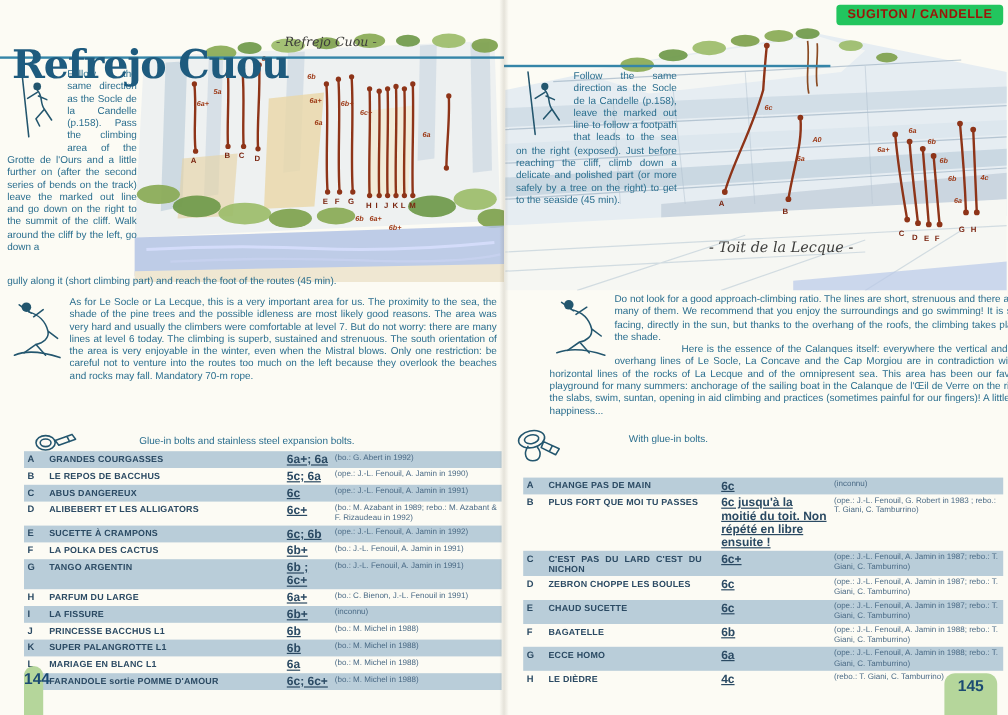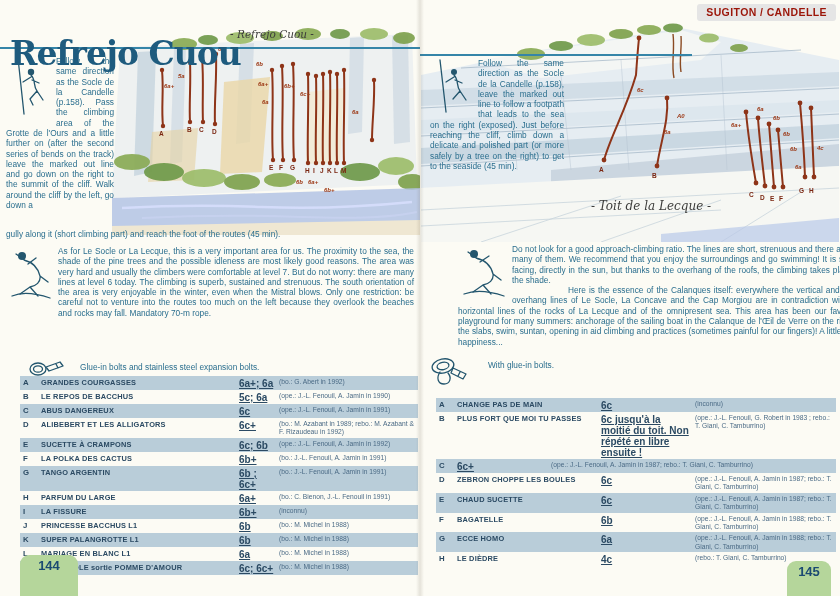--- a/index.html
+++ b/index.html
@@ -8,30 +8,30 @@
   .page{position:absolute;top:0;width:420px;height:596px;}
   .page.left{left:0;}
   .page.right{left:420px;}
   .seam{position:absolute;left:416px;top:0;width:8px;height:596px;z-index:5;
         background:linear-gradient(90deg,rgba(0,0,0,0),rgba(110,100,80,.16),rgba(0,0,0,0));}
 
   .title{position:absolute;z-index:3;font-family:"DejaVu Serif",serif;font-weight:bold;
          font-size:33px;letter-spacing:-1px;color:#1e5b7e;white-space:nowrap;}
   .rule{position:absolute;height:2px;background:#3585a8;z-index:1;}
 
-  .badge{position:absolute;top:4px;right:4px;z-index:6;background:#e5e5e5;color:#9b1508;
+  .badge{position:absolute;top:4px;right:4px;z-index:6;background:#22c55e;color:#9b1508;
          font-weight:bold;font-size:10.5px;letter-spacing:.4px;padding:2px 9px 3px;border-radius:3px;}
 
   .body-txt{font-size:8.3px;line-height:1.24;text-align:justify;color:#2a6e8e;}
   .narrow{position:absolute;z-index:2;}
   .icon-float{float:left;margin:0 4px 2px 0;}
   .p2{margin:0;}
   .indent{text-indent:56px;margin:0;}
 
-  .equip{position:absolute;z-index:2;display:flex;align-items:flex-start;}
+  .equip{position:absolute;z-index:2;display:flex;align-items:flex-start;gap:36px;}
   .equip .txt{font-size:8.3px;color:#2a6e8e;margin-top:6px;}
 
   .illus{position:absolute;z-index:0;}
   .hand{font-family:"DejaVu Serif",serif;font-style:italic;fill:#3d3d3b;}
   .rl{font-family:"Liberation Sans",sans-serif;font-weight:bold;font-size:6.5px;fill:#7a2510;}
   .rg{font-family:"Liberation Sans",sans-serif;font-style:italic;font-weight:bold;font-size:6px;fill:#9c3815;}
   .route{stroke:#8e3418;stroke-width:2;fill:none;stroke-linecap:round;}
   .rdot{fill:#8e3418;}
 
   .rtable{position:absolute;z-index:2;display:flex;flex-direction:column;}
@@ -42,21 +42,21 @@
           text-align:justify;padding-right:16px;}
   .c-grade{flex:none;font-weight:bold;font-size:10px;color:#2b4a63;padding-right:4px;text-decoration:underline;}
   .c-info{flex:1;font-size:6.7px;color:#4a6a85;line-height:1.25;}
   .lt .c-name{width:182px;}
   .lt .c-grade{width:36px;}
   .rt .c-name{width:128px;}
   .rt .c-grade{width:90px;}
 
   .page-tab{position:absolute;bottom:0;z-index:6;background:#b5d69b;border-radius:9px 9px 0 0;
             text-align:center;font-weight:bold;font-size:13px;color:#1b4a72;padding-top:3px;}
-  .tab-l{left:20px;width:58px;height:38px;}
+  .tab-l{left:20px;width:16px;height:38px;}
   .tab-r{right:9px;width:44px;height:32px;}
 
   .ink{stroke:#23566e;fill:none;stroke-width:1.3;stroke-linecap:round;stroke-linejoin:round;}
   .inkf{fill:#23566e;stroke:none;}
 </style>
 </head>
 <body>
 
 <div class="spread">
 
@@ -435,20 +435,21 @@
 
         <div class="rrow plain">
           <span class="c-id">B</span>
           <span class="c-name">PLUS FORT QUE MOI TU PASSES</span>
           <span class="c-grade">6c jusqu'à la moitié du toit. Non répété en libre ensuite !</span>
           <span class="c-info">(ope.: J.-L. Fenouil, G. Robert in 1983 ; rebo.: T. Giani, C. Tamburrino)</span>
         </div>
 
         <div class="rrow shaded">
           <span class="c-id">C</span>
+          <span class="c-name">C'EST PAS DU LARD C'EST DU NICHON</span>
           <span class="c-grade">6c+</span>
           <span class="c-info">(ope.: J.-L. Fenouil, A. Jamin in 1987; rebo.: T. Giani, C. Tamburrino)</span>
         </div>
 
         <div class="rrow plain">
           <span class="c-id">D</span>
           <span class="c-name">ZEBRON CHOPPE LES BOULES</span>
           <span class="c-grade">6c</span>
           <span class="c-info">(ope.: J.-L. Fenouil, A. Jamin in 1987; rebo.: T. Giani, C. Tamburrino)</span>
         </div>

